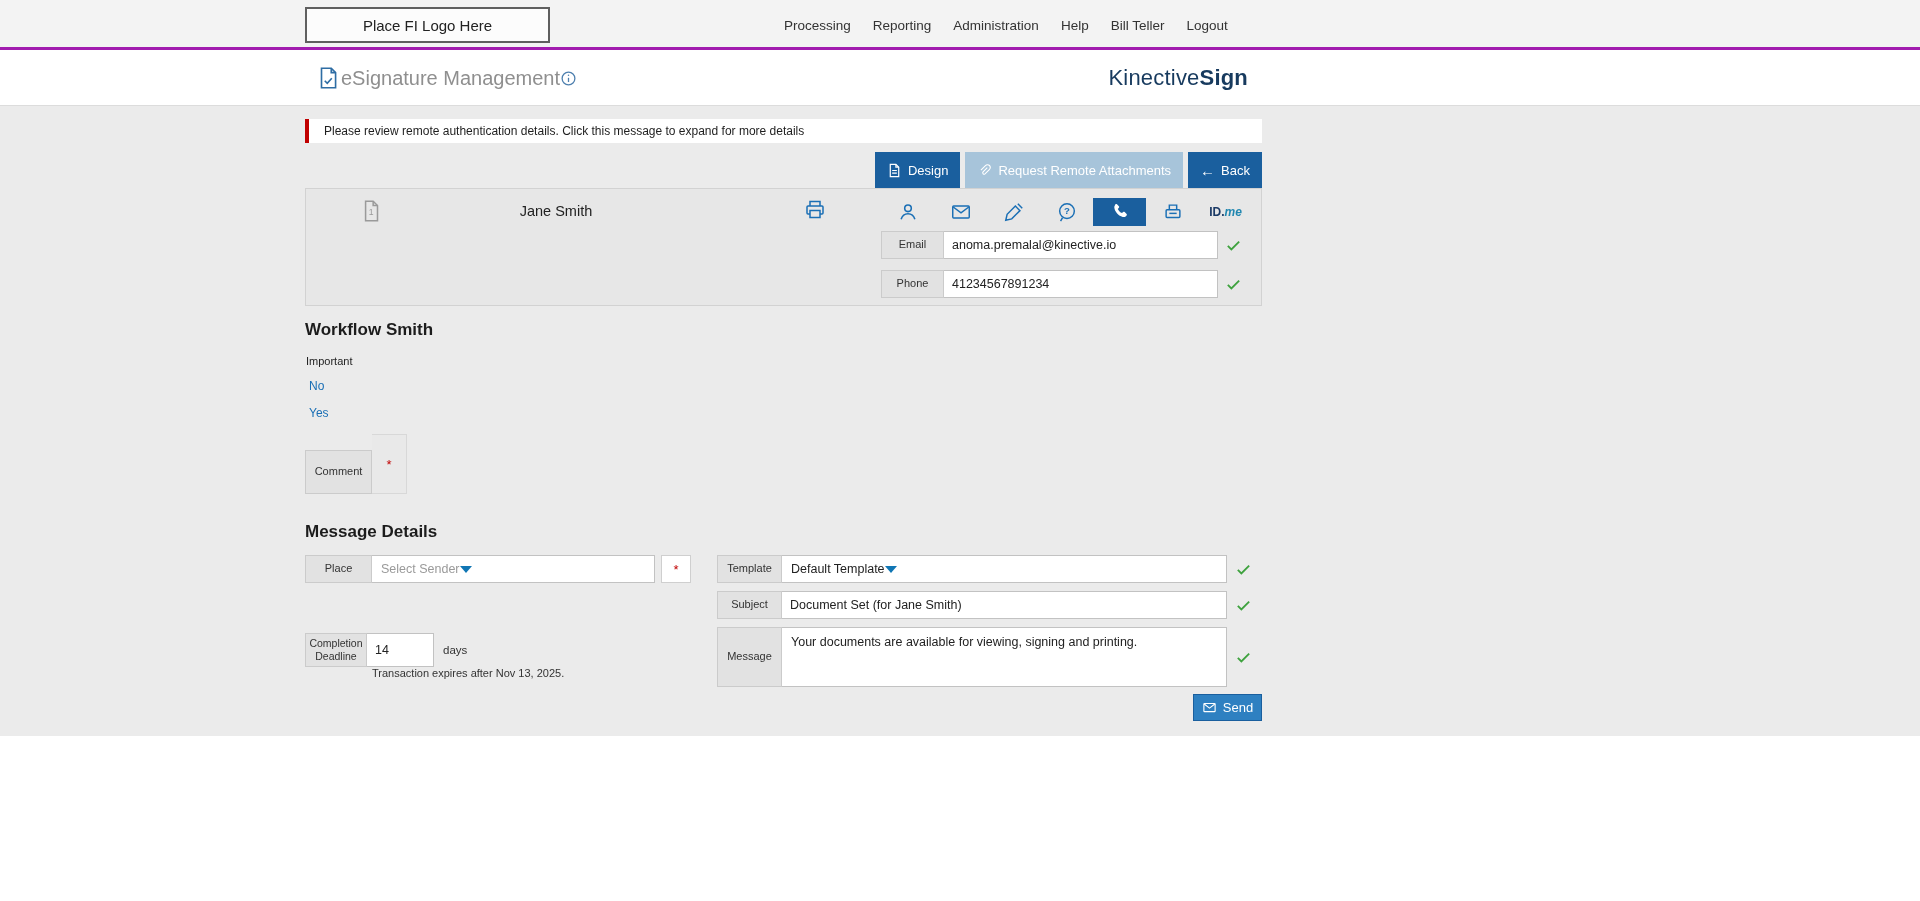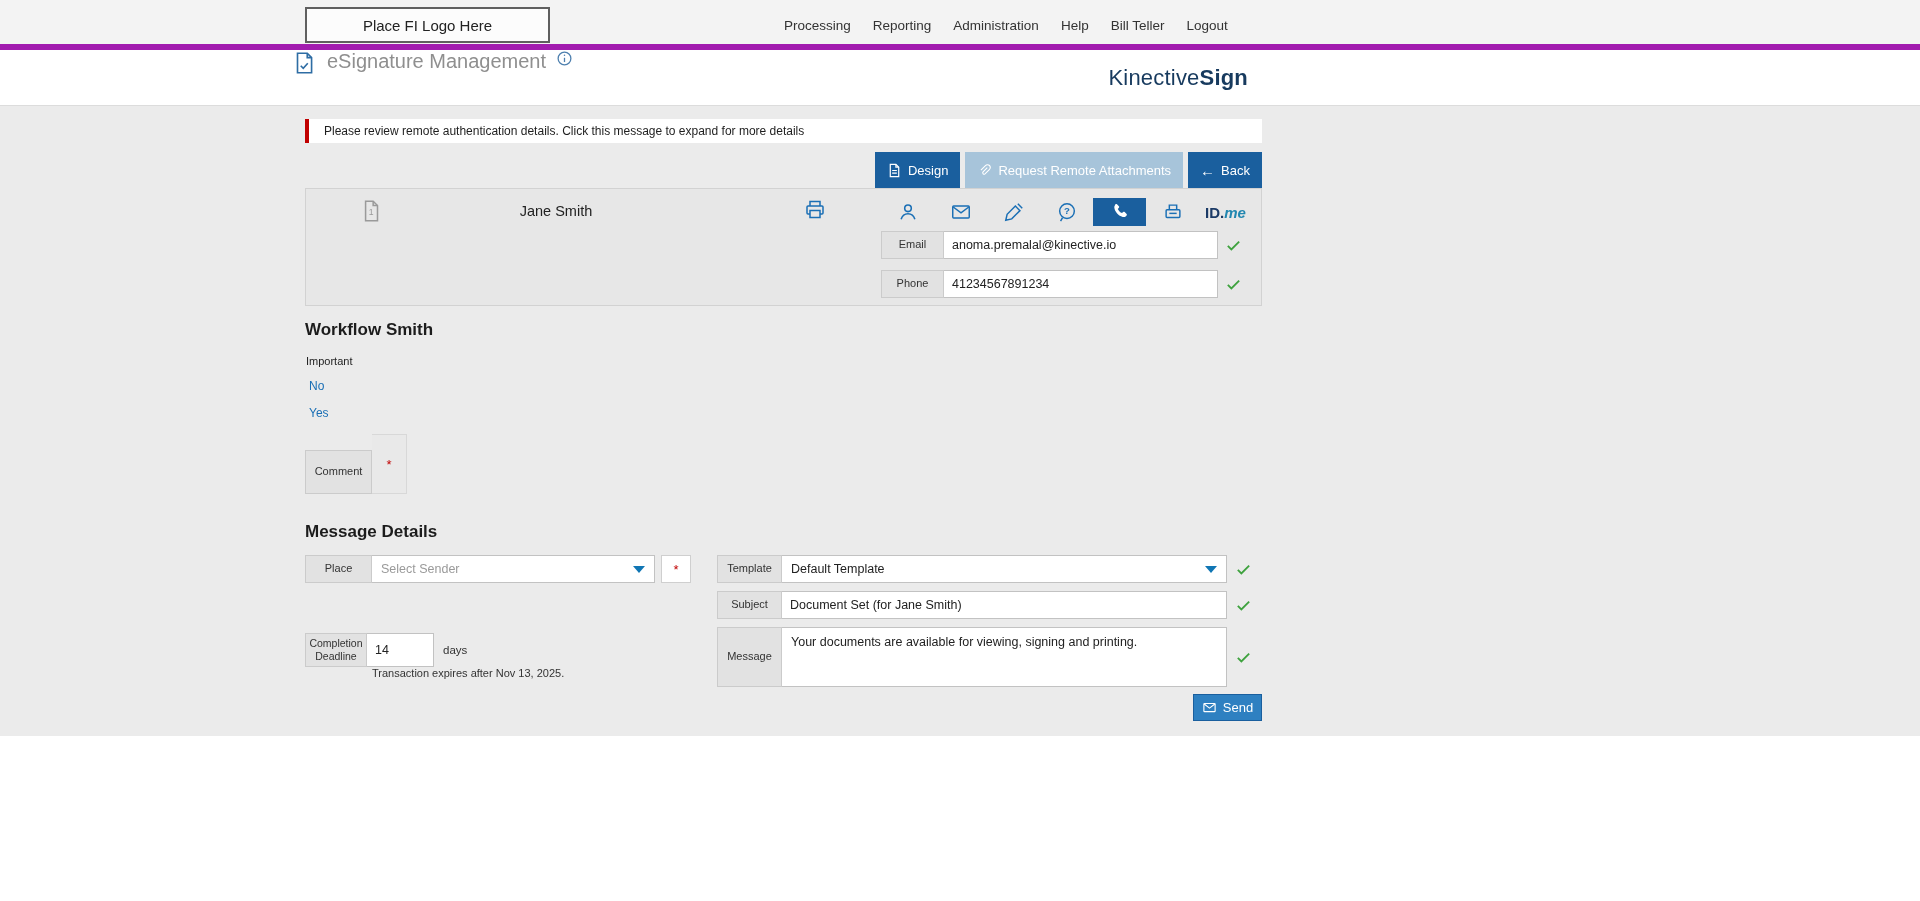--- a/index.html
+++ b/index.html
@@ -1,33 +1,33 @@
 <!DOCTYPE html>
 <html><head>
 <meta charset="utf-8">
 <style>
   * { margin:0; padding:0; box-sizing:border-box; }
   html,body { background:#fff; font-family:"Liberation Sans", sans-serif; }
   .page { position:relative; width:1920px; height:901px; background:#fff; overflow:hidden; }
 
   
   .topbar { position:absolute; left:0; top:0; width:1920px; height:50px;
-            background:#f3f3f3; border-bottom:6px solid #a21caf; }
+            background:#f3f3f3; border-bottom:3px solid #a21caf; }
   .logo-box { position:absolute; left:305px; top:7px; width:245px; height:36px;
               border:2px solid #5f5f5f; background:#fcfcfc; display:flex;
               align-items:center; justify-content:center; font-size:15px; color:#222; }
   .topnav { position:absolute; left:784px; top:0; height:50px; display:flex;
             align-items:center; gap:22px; }
   .topnav a { font-size:13.5px; color:#333; text-decoration:none; cursor:pointer; }
 
   
   .subheader { position:absolute; left:0; top:50px; width:1920px; height:56px;
                background:#fff; border-bottom:1px solid #dcdcdc; }
-  .app-title { position:absolute; left:291px; top:0; height:56px; display:flex;
-               gap:10px; }
+  .app-title { position:absolute; left:315px; top:0; height:56px; display:flex;
+               align-items:center; }
   .app-title .title { font-size:20px; color:#8f8f8f; }
   .brand { position:absolute; right:672px; top:0; height:56px; display:flex;
            align-items:center; font-size:22px; color:#173a5e; letter-spacing:.2px; }
   .brand b { font-weight:700; }
 
   
   .content-bg { position:absolute; left:0; top:106px; width:1920px; height:630px;
                 background:#ebebeb; }
 
   .alert { position:absolute; left:305px; top:119px; width:957px; height:24px;
@@ -47,33 +47,33 @@
   .card { position:absolute; left:305px; top:188px; width:957px; height:118px;
           background:#e7e7e7; border:1px solid #d2d2d2; }
   .card .docicon { position:absolute; left:52px; top:9px; }
   .card .name { position:absolute; left:165px; top:14px; width:170px; text-align:center;
                 font-size:14.5px; color:#222; }
   .card .printer { position:absolute; left:497px; top:9px; cursor:pointer; }
   .iconrow { position:absolute; left:575px; top:9px; display:flex; }
   .islot { width:53px; height:28px; display:flex; align-items:center;
            justify-content:center; cursor:pointer; }
   .islot.selected { background:#1a5f9e; }
-  .idme { font-size:15px; white-space:nowrap; }
+  .idme { font-size:12px; white-space:nowrap; }
   .idme .id { font-weight:800; color:#1b3a66; }
   .idme .me { font-style:italic; font-weight:700; color:#2187b0; }
 
   .frow { position:absolute; display:flex; align-items:stretch; }
   .fl { background:#e2e2e2; border:1px solid #cbcbcb; display:flex; align-items:center;
         justify-content:center; font-size:11px; color:#333; text-align:center; line-height:1.25; }
   .fi { background:#fff; border:1px solid #c2c2c2; border-left:none; display:flex; align-items:stretch; }
   input.txt { width:100%; border:none; outline:none; background:transparent;
               font-size:12.5px; color:#222; padding:0 8px; font-family:inherit; }
   .fc { display:flex; align-items:center; justify-content:center; }
   .fakeselect { background:#fff; border:1px solid #c2c2c2; border-left:none;
-                display:flex; align-items:center; justify-content:space-between;
+                display:flex; align-items:center; 
                 padding:0 9px; font-size:12.5px; color:#222; cursor:pointer; }
   .fakeselect .ph { color:#9a9a9a; }
   .tri { width:0; height:0; border-left:6px solid transparent;
          border-right:6px solid transparent; border-top:7px solid #1076b4; }
   .astbox { background:#fff; border:1px solid #cfcfcf; display:flex; align-items:center;
             justify-content:center; color:#c00000; font-size:13px; }
   .astcell { background:#e9e9e9; border:1px solid #d8d8d8; border-left:none;
              display:flex; align-items:center; justify-content:center;
              color:#c00000; font-size:13px; }
   textarea.ta { width:100%; height:100%; border:none; outline:none; resize:none;

